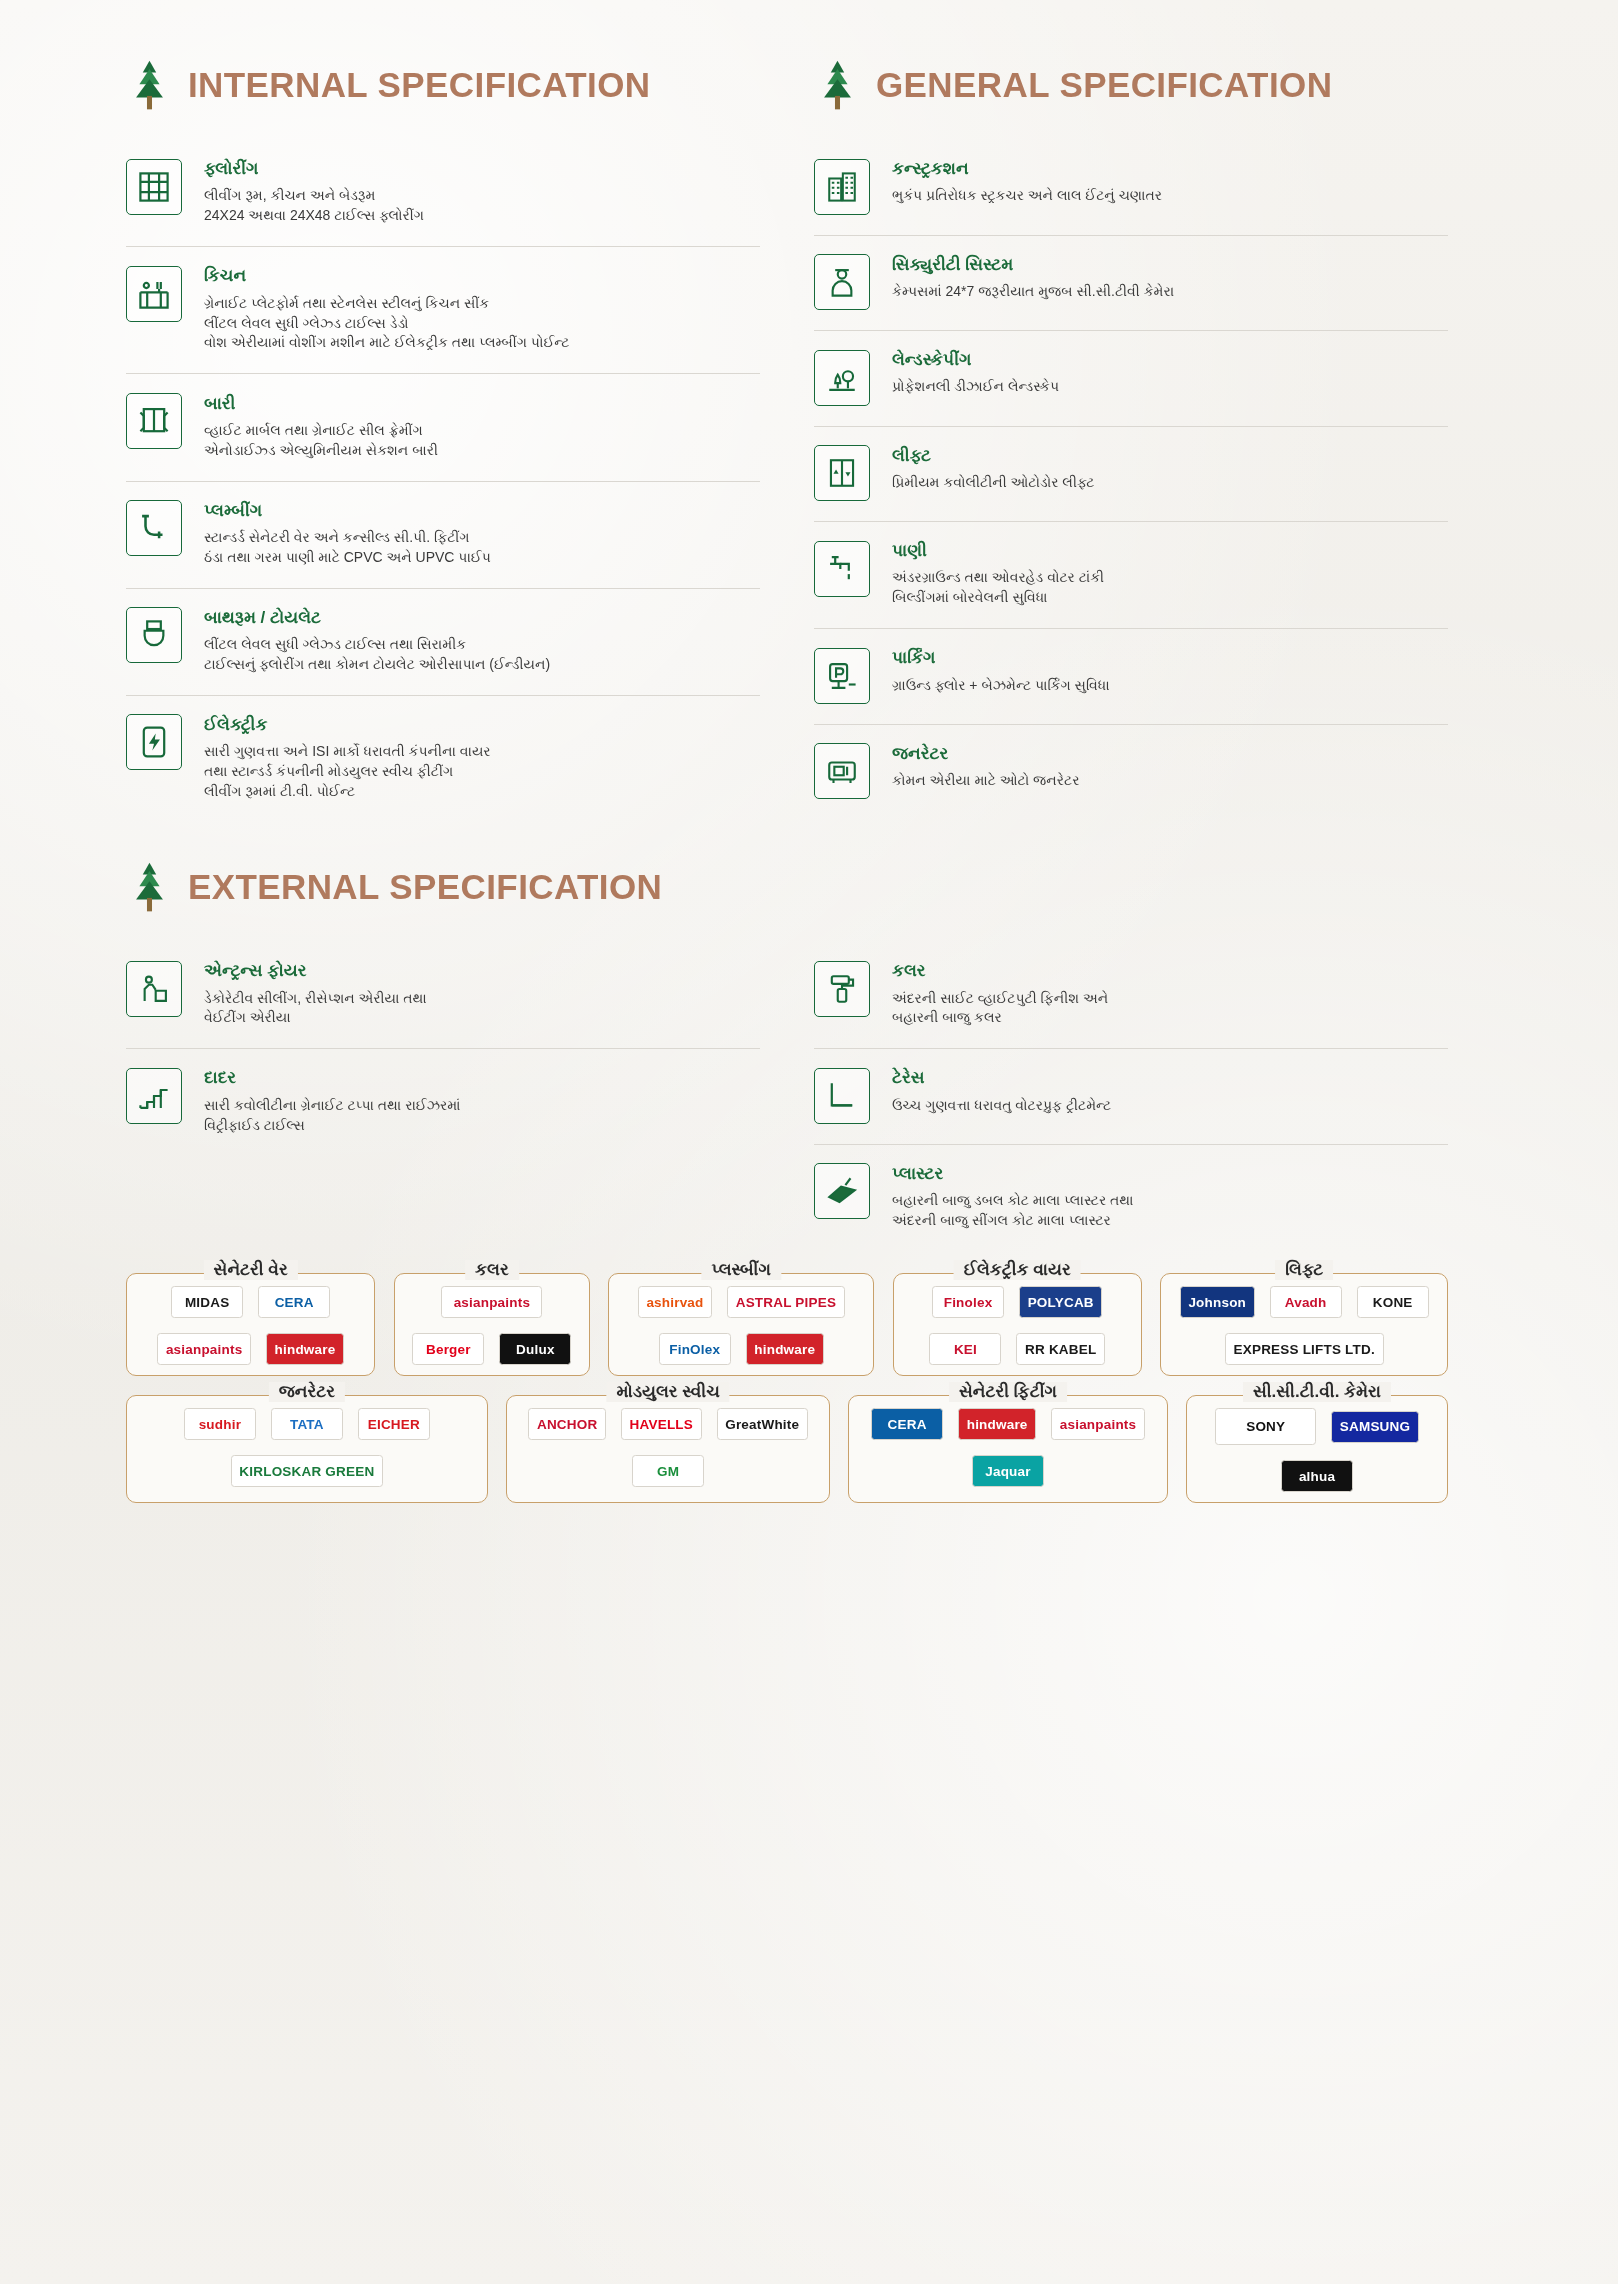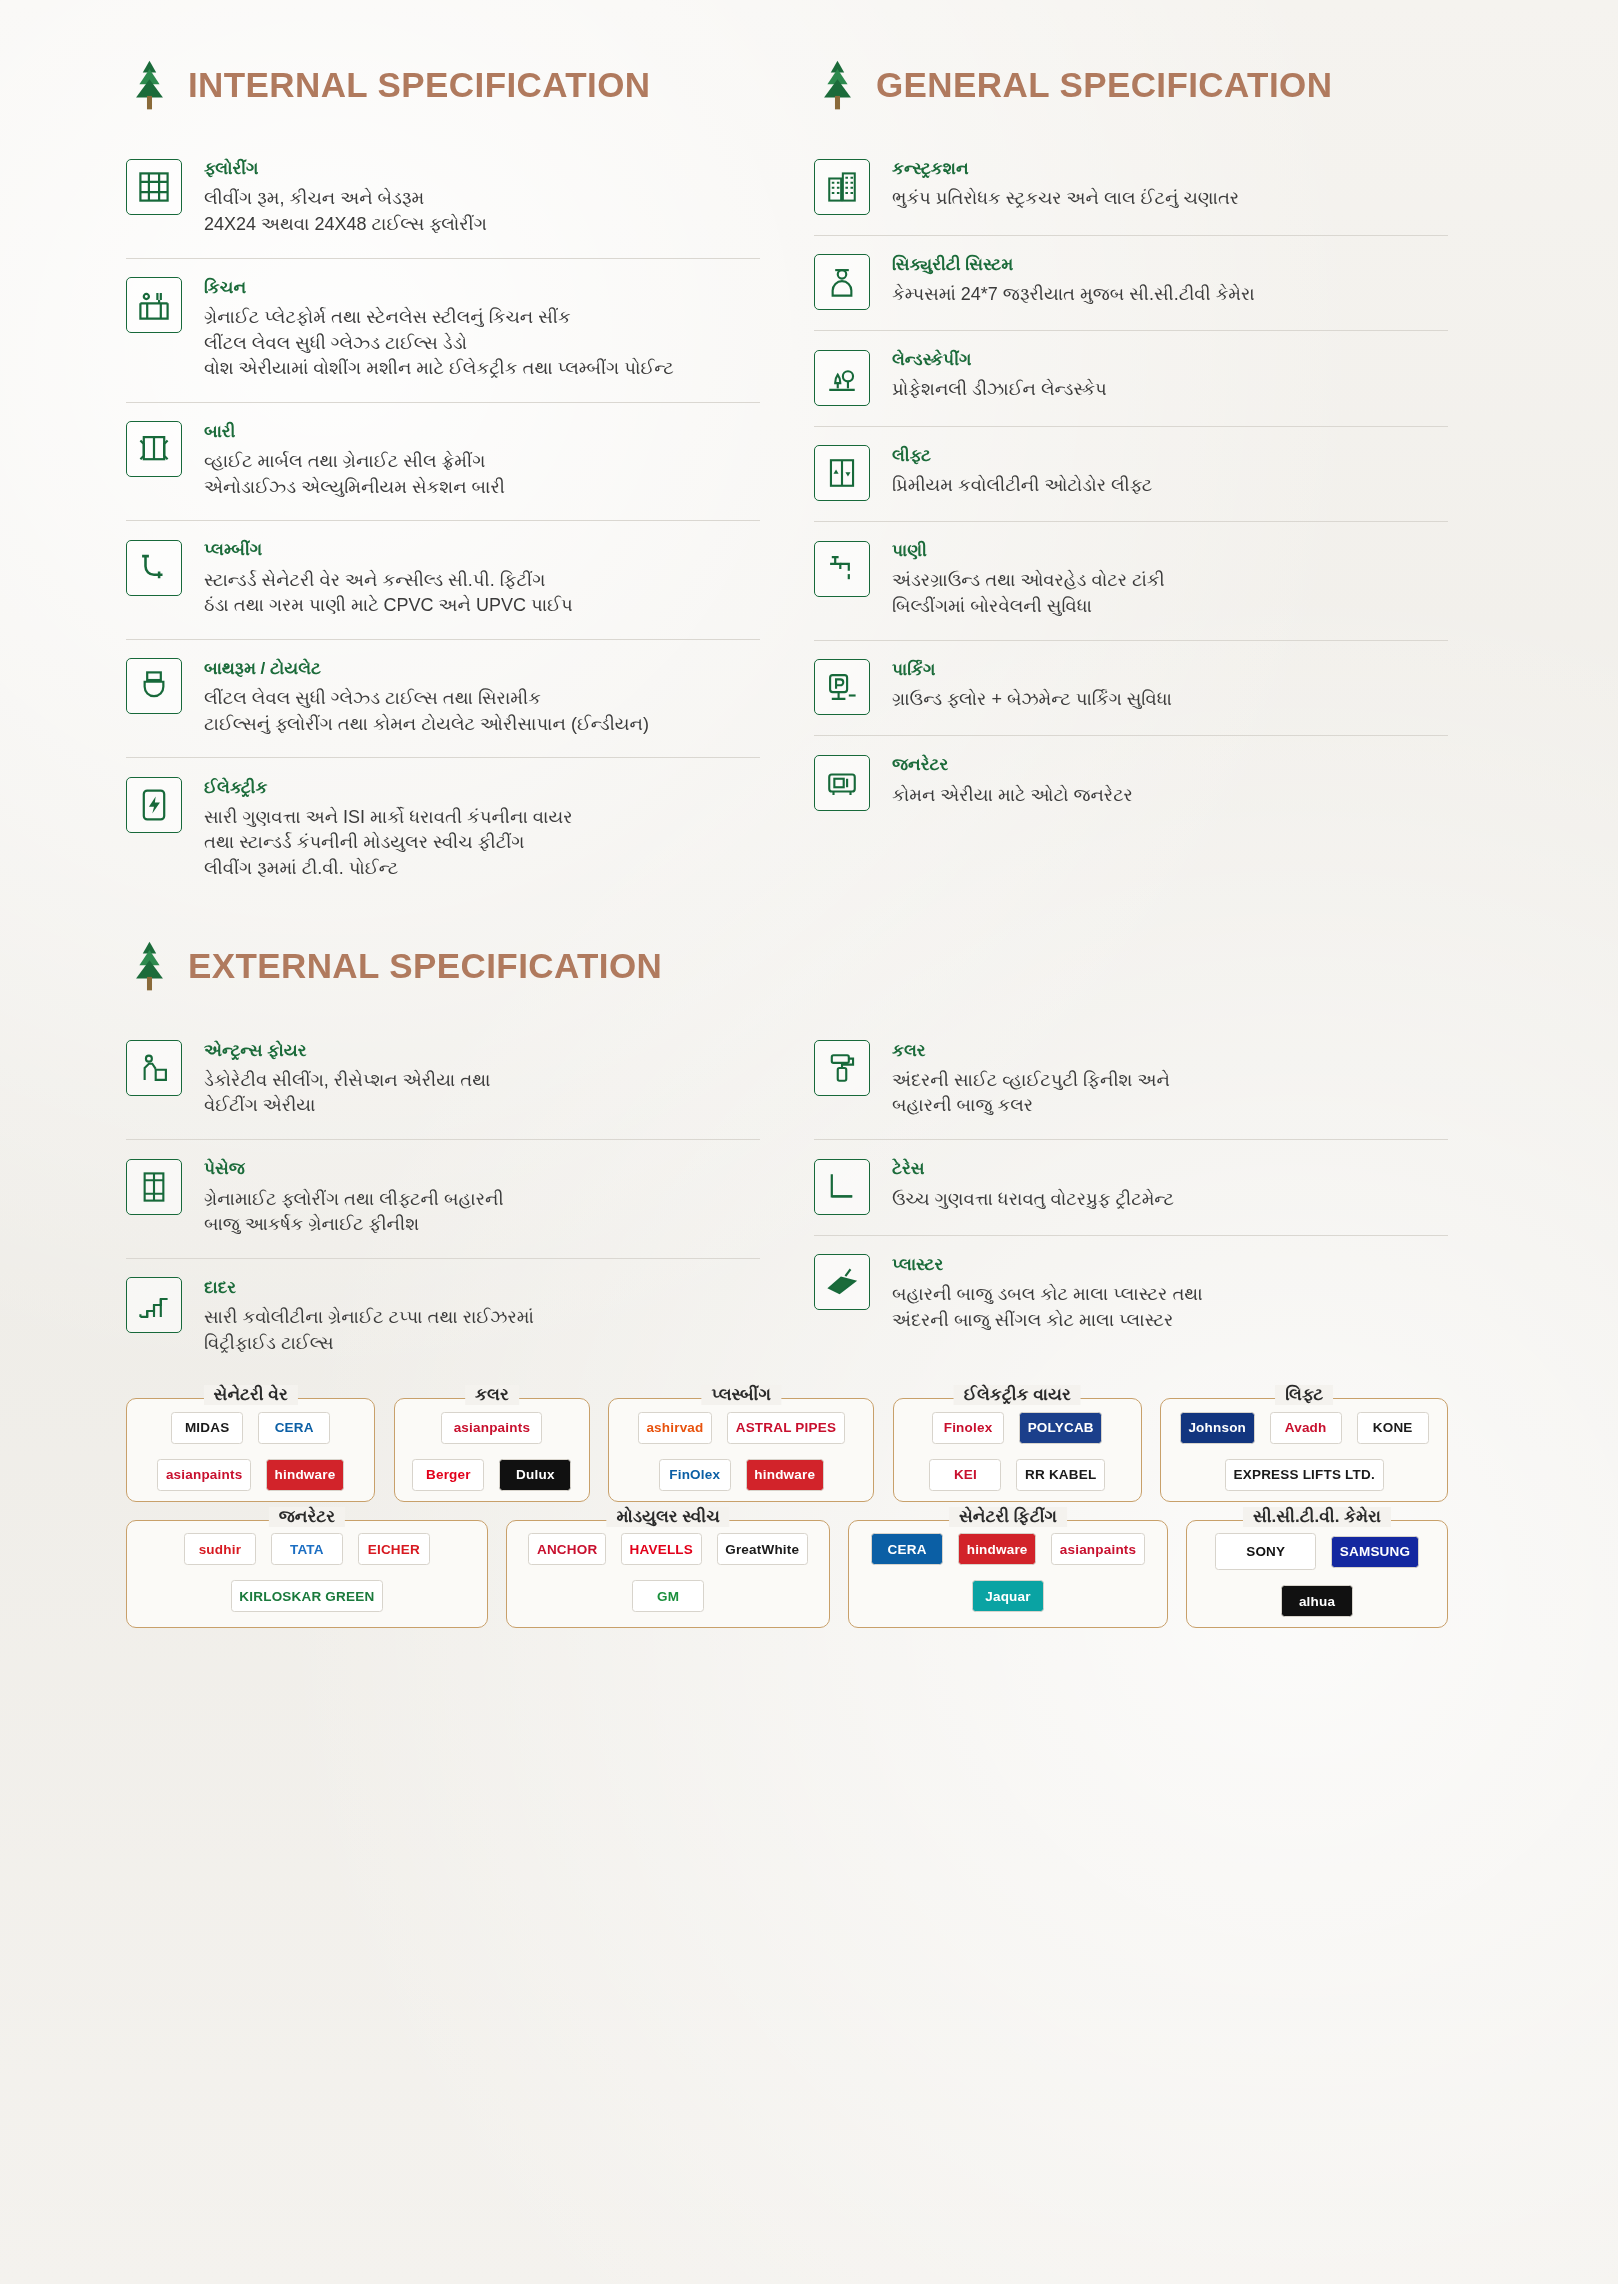--- a/index.html
+++ b/index.html
@@ -39,21 +39,21 @@
   .item:last-child{border-bottom:none;}
   .ico{
     width:54px;height:54px;flex:0 0 auto;border:1.7px solid #17693a;border-radius:5px;
     display:flex;align-items:center;justify-content:center;background:#ffffff88;
   }
   .ico svg{width:34px;height:34px;}
   .txt{flex:1 1 auto;padding-top:1.7px;}
   .t-title{
     color:#1b6b3a;font-size:17px;font-weight:bold;margin:0 0 7.6px 0;line-height:1.1;
   }
-  .t-line{font-size:18px;line-height:1.42;color:#3a3a3a;margin:0;}
+  .t-line{font-size:14px;line-height:1.42;color:#3a3a3a;margin:0;}
   .ext-gap{height:39px;}
 
   
   .brands{margin-top:22px;display:flex;gap:18.5px;justify-content:center;align-items:stretch;flex-wrap:nowrap;}
   .brands.row2{margin-top:18.5px;}
   .bcard{
     border:1.7px solid #c8a06a;border-radius:10px;background:#fbfaf7;
     padding:8.4px 11.8px 10px 11.8px;position:relative;display:flex;flex-direction:column;align-items:center;
   }
   .bcard .cap{
@@ -346,36 +346,20 @@
           <div class="txt">
             <p class="t-title">એન્ટ્રન્સ ફોયર</p>
             <p class="t-line">ડેકોરેટીવ સીલીંગ, રીસેપ્શન એરીયા તથા</p>
             <p class="t-line">વેઈટીંગ એરીયા</p>
           </div>
         </div>
         <div class="item">
           <div class="ico">
             <svg viewBox="0 0 40 40">
               <g fill="none" stroke="#17693a" stroke-width="2.5">
-                <rect x="9" y="4" width="22" height="32"></rect>
-                <path d="M9 12h22M9 28h22"></path>
-                <path d="M20 4v32"></path>
-              </g>
-            </svg>
-          </div>
-          <div class="txt">
-            <p class="t-title">પેસેજ</p>
-            <p class="t-line">ગ્રેનામાઈટ ફ્લોરીંગ તથા લીફ્ટની બહારની</p>
-            <p class="t-line">બાજુ આકર્ષક ગ્રેનાઈટ ફીનીશ</p>
-          </div>
-        </div>
-        <div class="item">
-          <div class="ico">
-            <svg viewBox="0 0 40 40">
-              <g fill="none" stroke="#17693a" stroke-width="2.5">
                 <path d="M4 34h8v-7h8v-7h8v-7h8"></path>
                 <path d="M4 34v-3M12 27v7M20 20v14M28 13v21"></path>
               </g>
             </svg>
           </div>
           <div class="txt">
             <p class="t-title">દાદર</p>
             <p class="t-line">સારી કવોલીટીના ગ્રેનાઈટ ટપ્પા તથા રાઈઝરમાં</p>
             <p class="t-line">વિટ્રીફાઈડ ટાઈલ્સ</p>
           </div>

